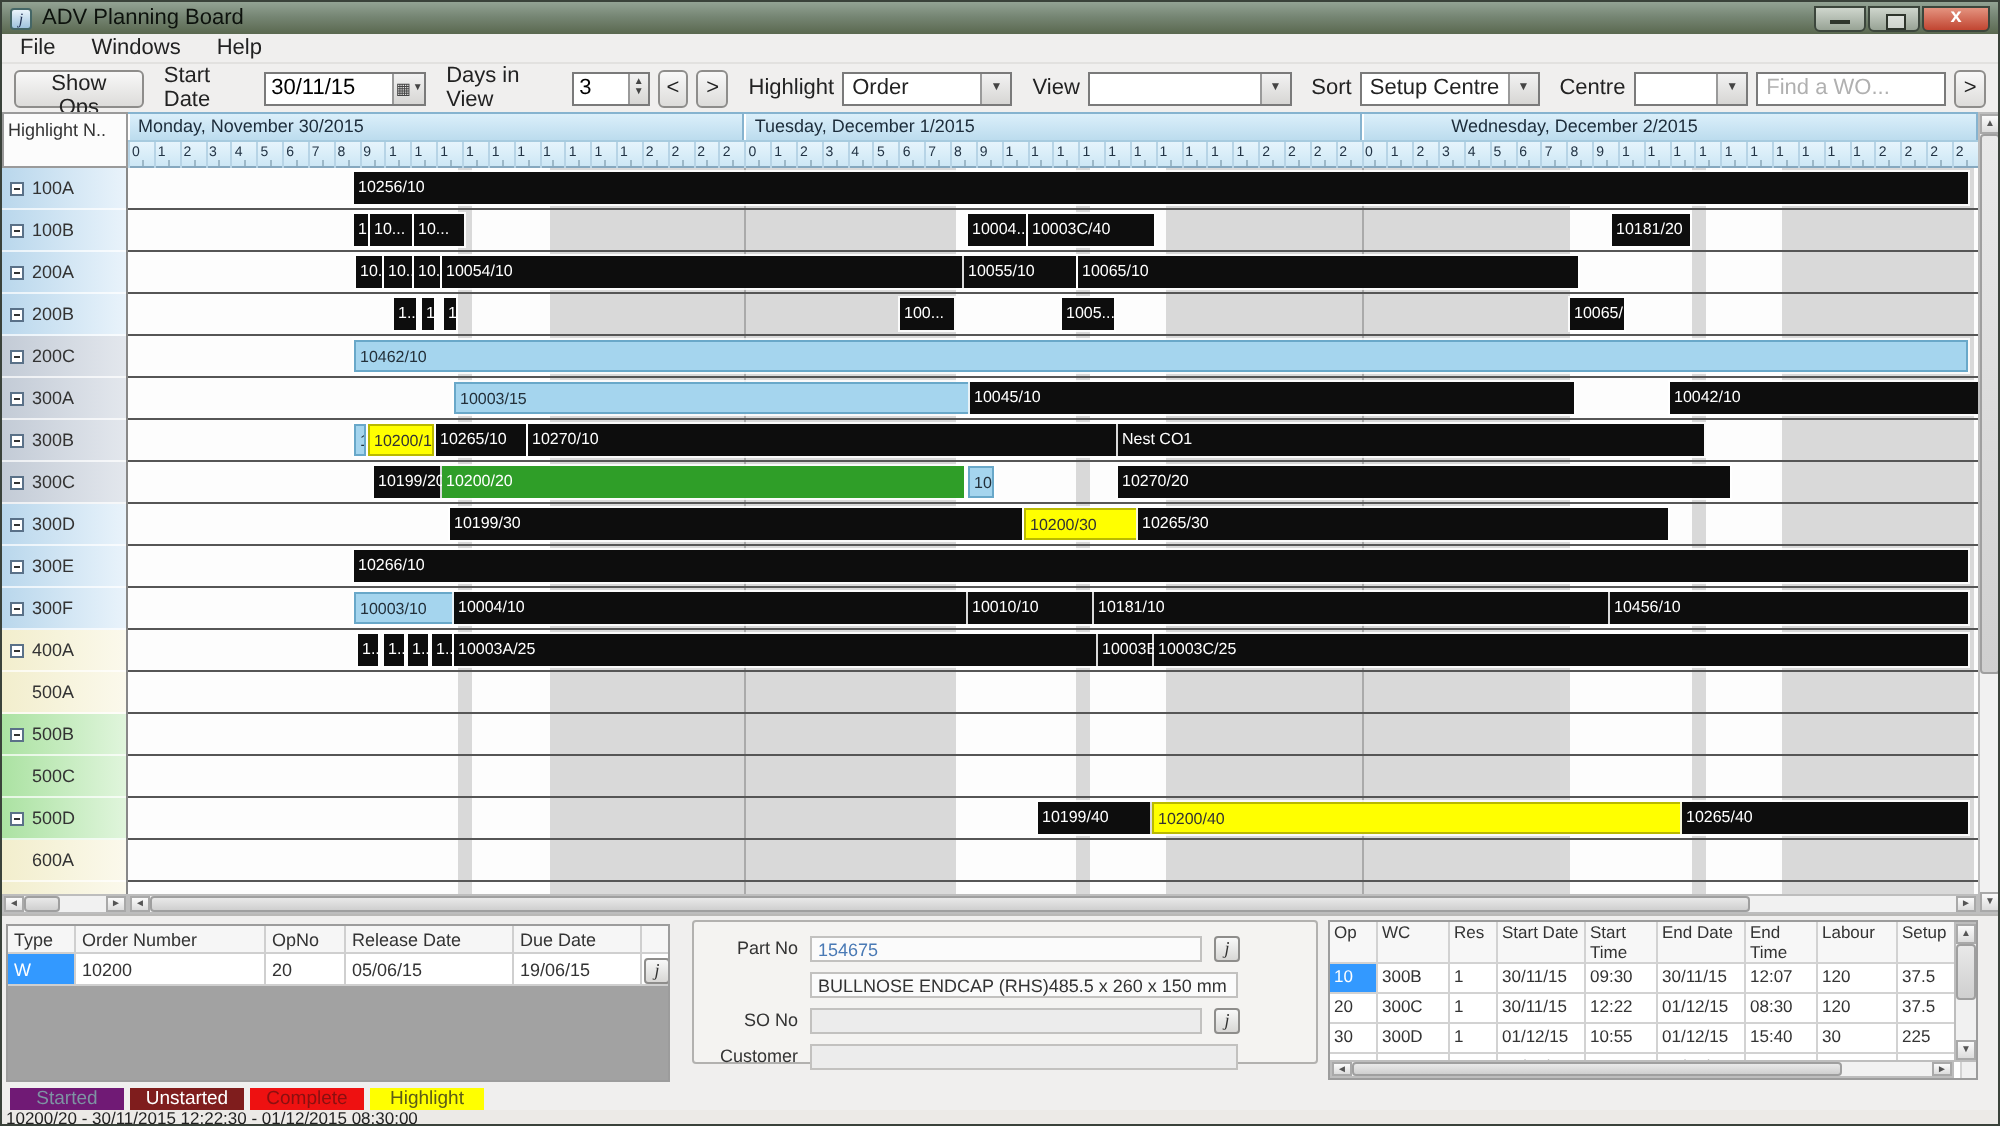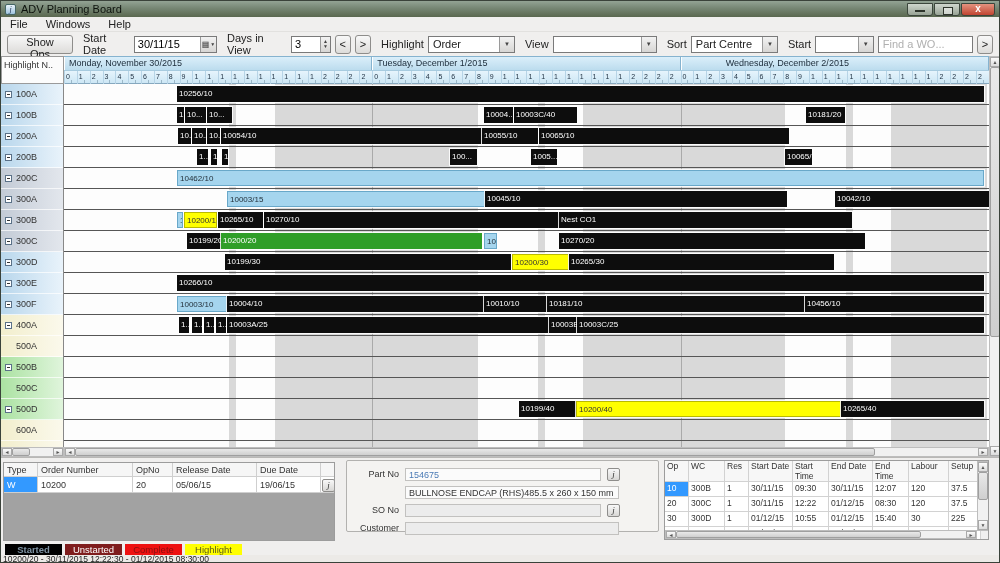--- a/index.html
+++ b/index.html
@@ -158,24 +158,24 @@
       <span class="cval">Order</span>
       <span class="carrow">▼</span>
     </span>
     <span class="tlabel">View</span>
     <span class="combo" style="width:110px">
       <span class="cval"></span>
       <span class="carrow">▼</span>
     </span>
     <span class="tlabel">Sort</span>
     <span class="combo" style="width:92px">
-      <span class="cval">Part Centre</span>
+      <span class="cval">Setup Centre</span>
       <span class="carrow">▼</span>
     </span>
-    <span class="tlabel">Start</span>
+    <span class="tlabel">Centre</span>
     <span class="combo" style="width:62px">
       <span class="cval"></span>
       <span class="carrow">▼</span>
     </span>
     <input class="findbox" placeholder="Find a WO..." style="">
     <button class="btn sq">&gt;</button>
   </div>
 
   <div class="gantt">
     <div class="corner">Highlight  N..</div>
@@ -677,20 +677,20 @@
       </div>
       <div class="sb hsb" style="left:0;top:69px;width:312px;height:9px">
         <span class="ar">◄</span>
         <span class="thumb" style="width:245px"></span>
         <span class="ar" style="margin-left:auto">►</span>
       </div>
     </div>
   </div>
 
   <div class="legend">
-      <span class="chip" style="background: #000000; color: rgb(126, 147, 163); font-weight: bold;">Started</span>
+      <span class="chip" style="background: #701a75; color: rgb(126, 147, 163);">Started</span>
       <span class="chip" style="background: #7f1d1d; color: rgb(255, 255, 255);">Unstarted</span>
       <span class="chip" style="background: rgb(238, 17, 17); color: rgb(138, 16, 16);">Complete</span>
       <span class="chip" style="background: rgb(255, 255, 0); color: rgb(92, 92, 24);">Highlight</span>
     </div>
   <div class="statusbar">10200/20 - 30/11/2015 12:22:30 - 01/12/2015 08:30:00</div>
 
 </div>
 
 </body></html>

